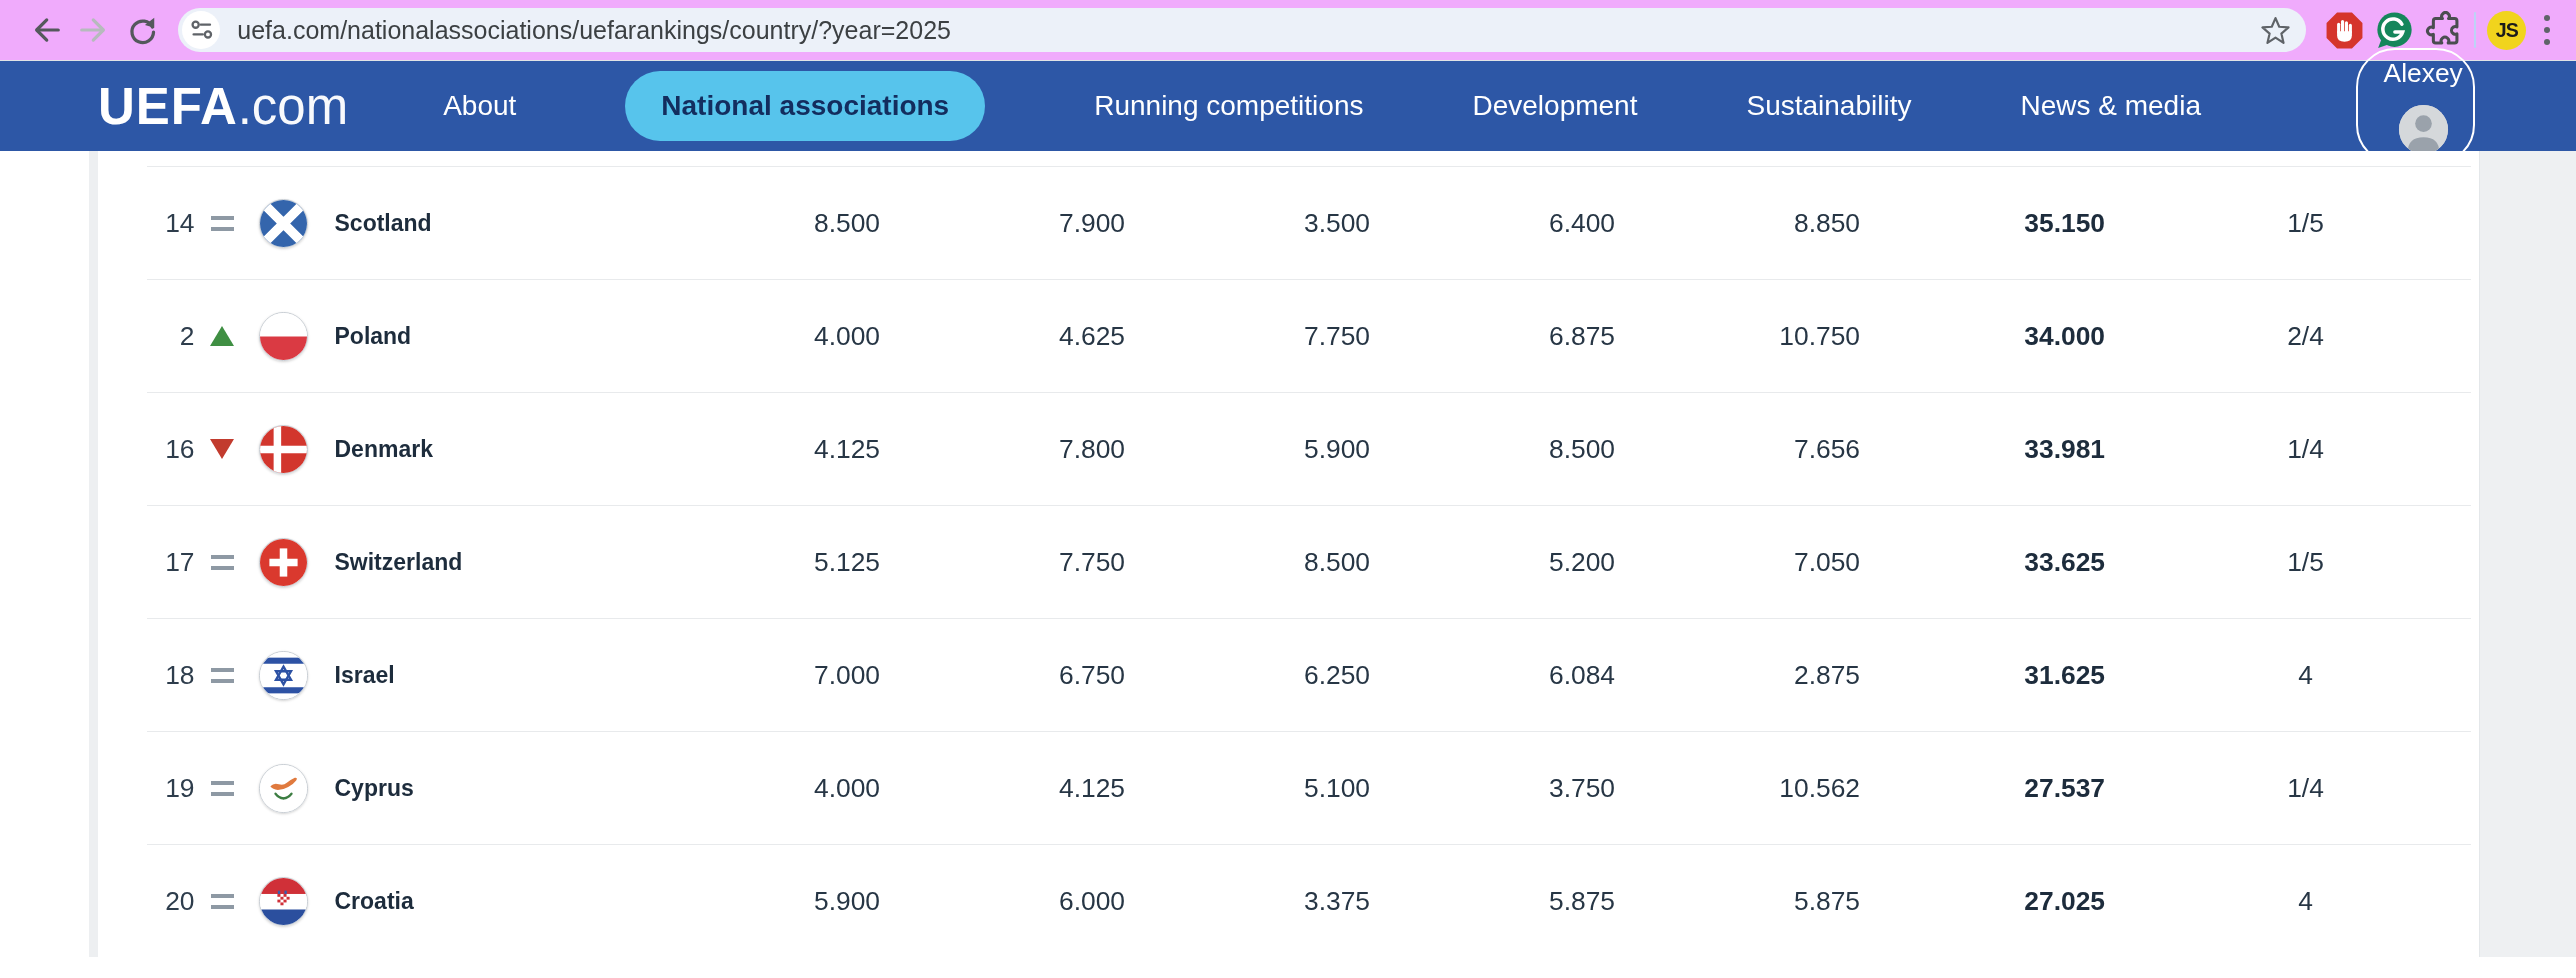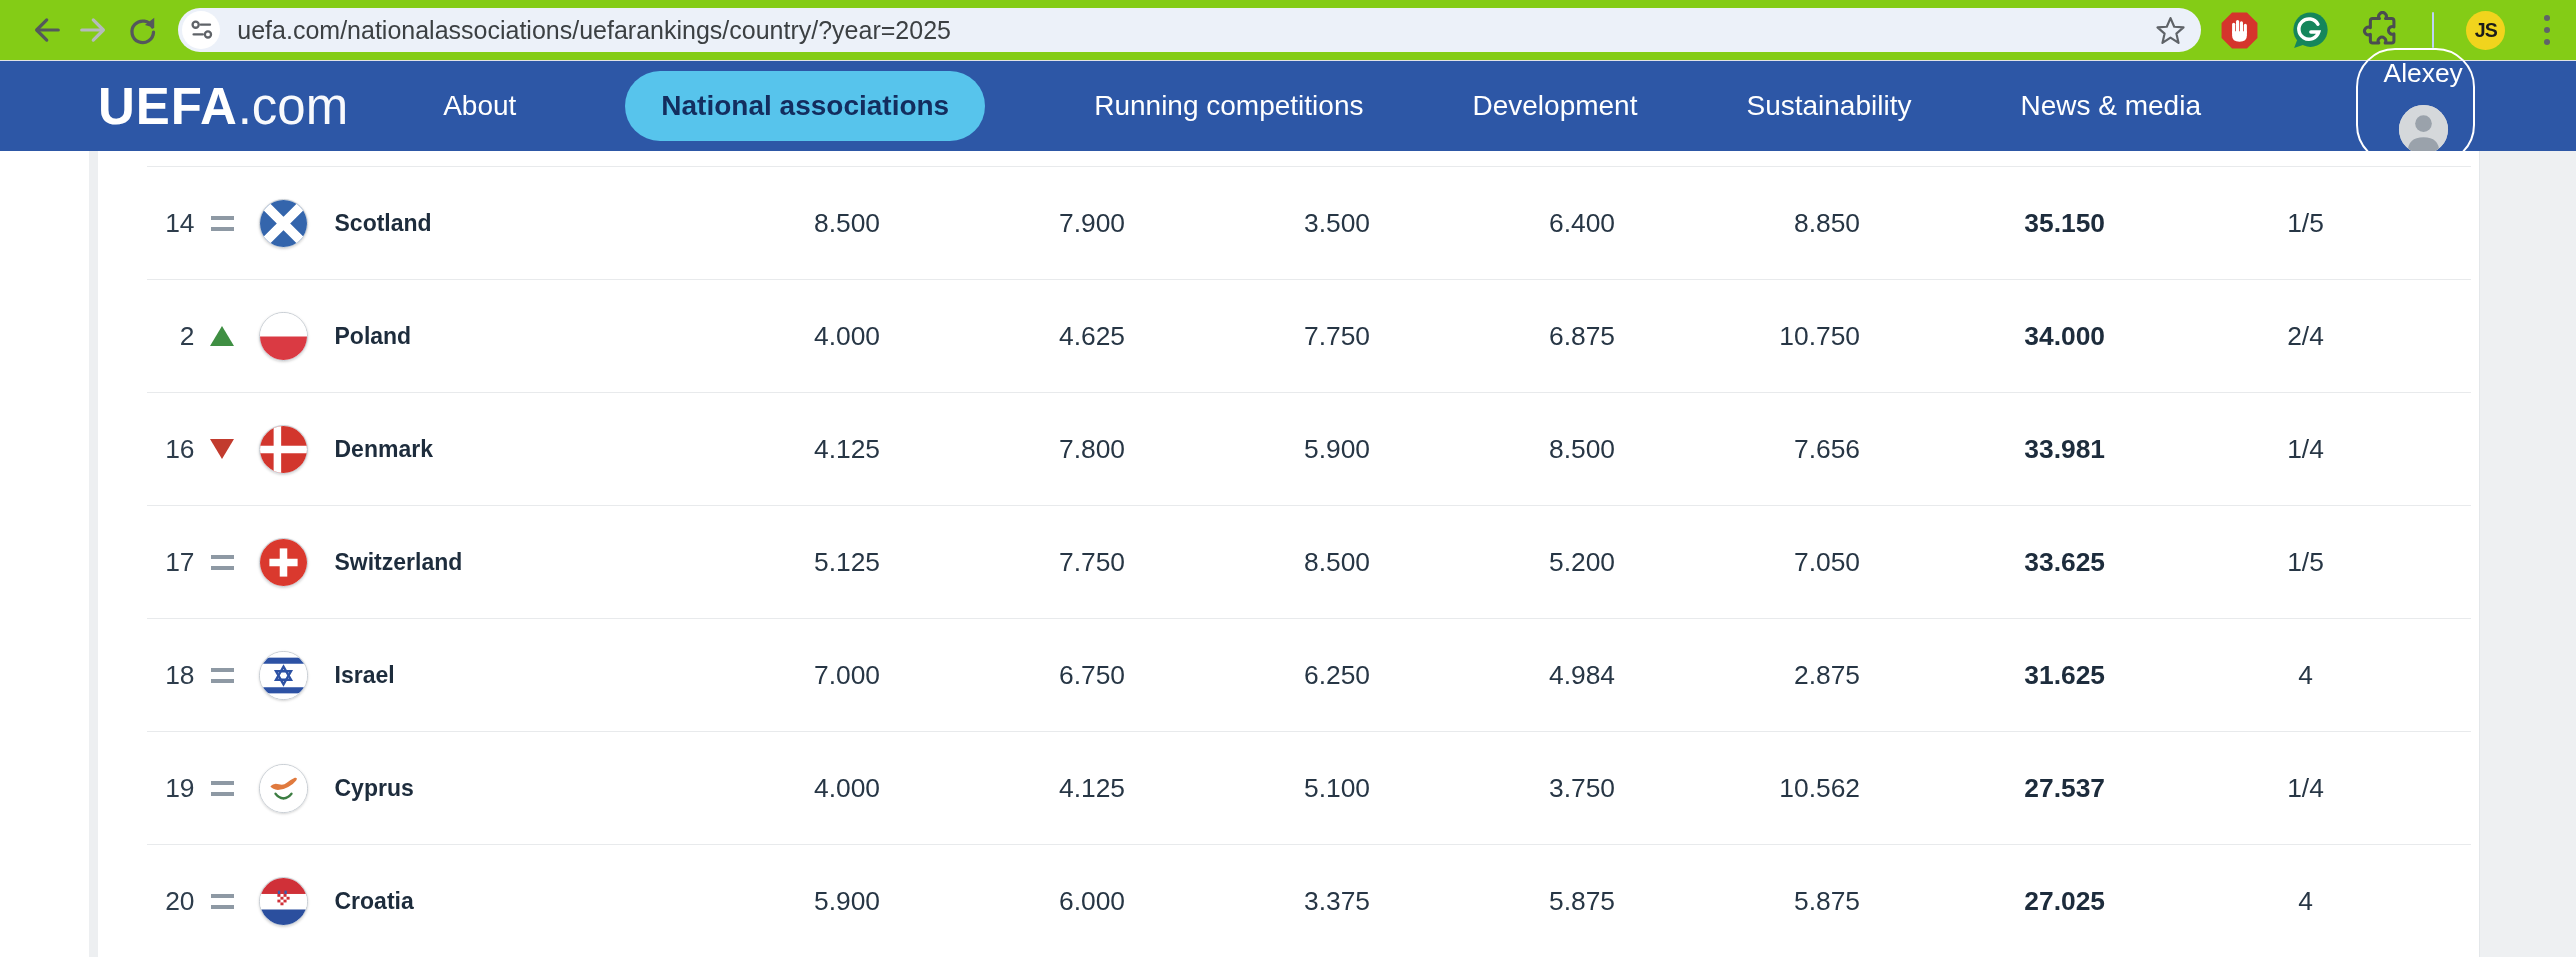--- a/index.html
+++ b/index.html
@@ -1,26 +1,26 @@
 <!DOCTYPE html>
 <html style="font-size:13.6px"><head>
 <meta charset="utf-8">
 <style>
   * { margin:0; padding:0; box-sizing:border-box; }
   html,body { width:2576px; height:979px; background:#fff; font-family:"Liberation Sans", sans-serif; }
   .screen { position:relative; width:2576px; height:979px; overflow:hidden; background:#fff; }
 
   
-  .chrome { height:61px; background:#84cc16; display:flex; align-items:center; border-bottom:1.7px solid #e1e3e6; padding:0 19px 0 22px; }
+  .chrome { height:61px; background:#f0abfc; display:flex; align-items:center; border-bottom:1.7px solid #e1e3e6; padding:0 19px 0 22px; }
   .nav-btn { width:48px; height:48px; display:flex; align-items:center; justify-content:center; border:none; background:transparent; flex:0 0 auto; }
   .omnibox { flex:1 1 auto; height:44px; background:#ecf1f9; border-radius:22px; display:flex; align-items:center; margin:0 13.6px 0 12px; padding:0 15.3px 0 4.3px; min-width:0; }
   .site-info-circle { width:38px; height:38px; border-radius:50%; background:#fff; display:flex; align-items:center; justify-content:center; flex:0 0 auto; }
   .url-text { margin-left:17px; font-size:25px; color:#3c4043; white-space:nowrap; overflow:hidden; flex:1 1 auto; }
   .star-btn { flex:0 0 auto; }
-  .ext-area { display:flex; align-items:center; gap:32px; flex:0 0 auto; margin-left:5.1px; }
+  .ext-area { display:flex; align-items:center; gap:11px; flex:0 0 auto; margin-left:5.1px; }
   .ext-divider { width:2.6px; height:36px; background:#bdd2f5; border-radius:1.7px; }
   .js-avatar { width:39px; height:39px; border-radius:50%; background:#f1d41d; color:#1b1b1b; font-weight:800; font-size:19.6px; display:flex; align-items:center; justify-content:center; letter-spacing:-0.9px; }
   .dots { display:flex; flex-direction:column; gap:6px; padding:3.4px 6.8px; }
   .dots i { width:6px; height:6px; border-radius:50%; background:#5f6368; }
 
   
   .uefa-nav { height:90px; background:#2d57a6; display:flex; align-items:center; padding:0 101px 0 98px; }
   .logo { color:#fff; font-size:51px; white-space:nowrap; display:flex; align-items:baseline; }
   .logo .brand { font-weight:800; letter-spacing:0.9px; }
   .logo .suffix { font-weight:400; opacity:.97; }
@@ -281,21 +281,21 @@
                 <rect y="75" width="100" height="13" fill="#2d52a4"></rect>
                 <path d="M50 31 L66 59 H34 Z" fill="none" stroke="#2d52a4" stroke-width="5"></path>
                 <path d="M50 69 L34 41 H66 Z" fill="none" stroke="#2d52a4" stroke-width="5"></path>
               </svg>
         </span>
           </div>
         <div class="cell country">Israel</div>
         <div class="cell num">7.000</div>
         <div class="cell num">6.750</div>
         <div class="cell num">6.250</div>
-        <div class="cell num">4.984</div>
+        <div class="cell num">6.084</div>
         <div class="cell num">2.875</div>
         <div class="cell num total">31.625</div>
         <div class="cell teams">4</div>
       </div>
 
       <div class="row">
         <div class="cell rank">19</div>
         <div class="cell mv">
             <span class="eq"></span>
           </div>

